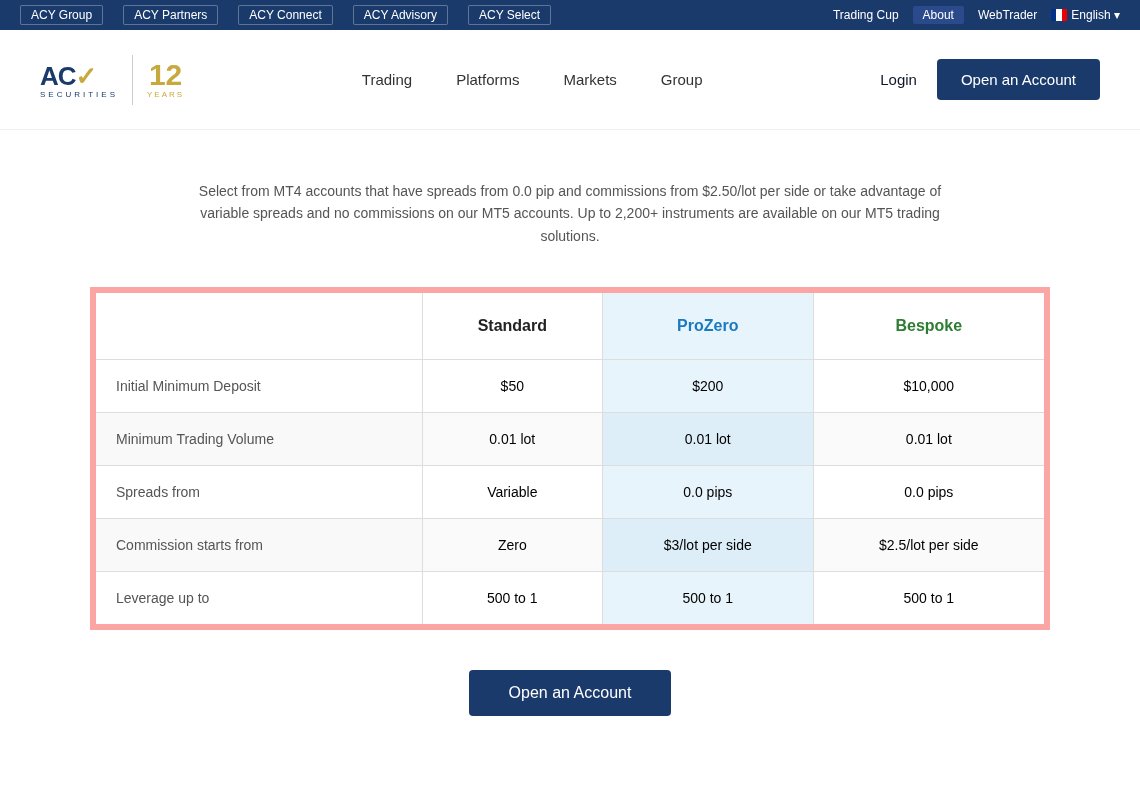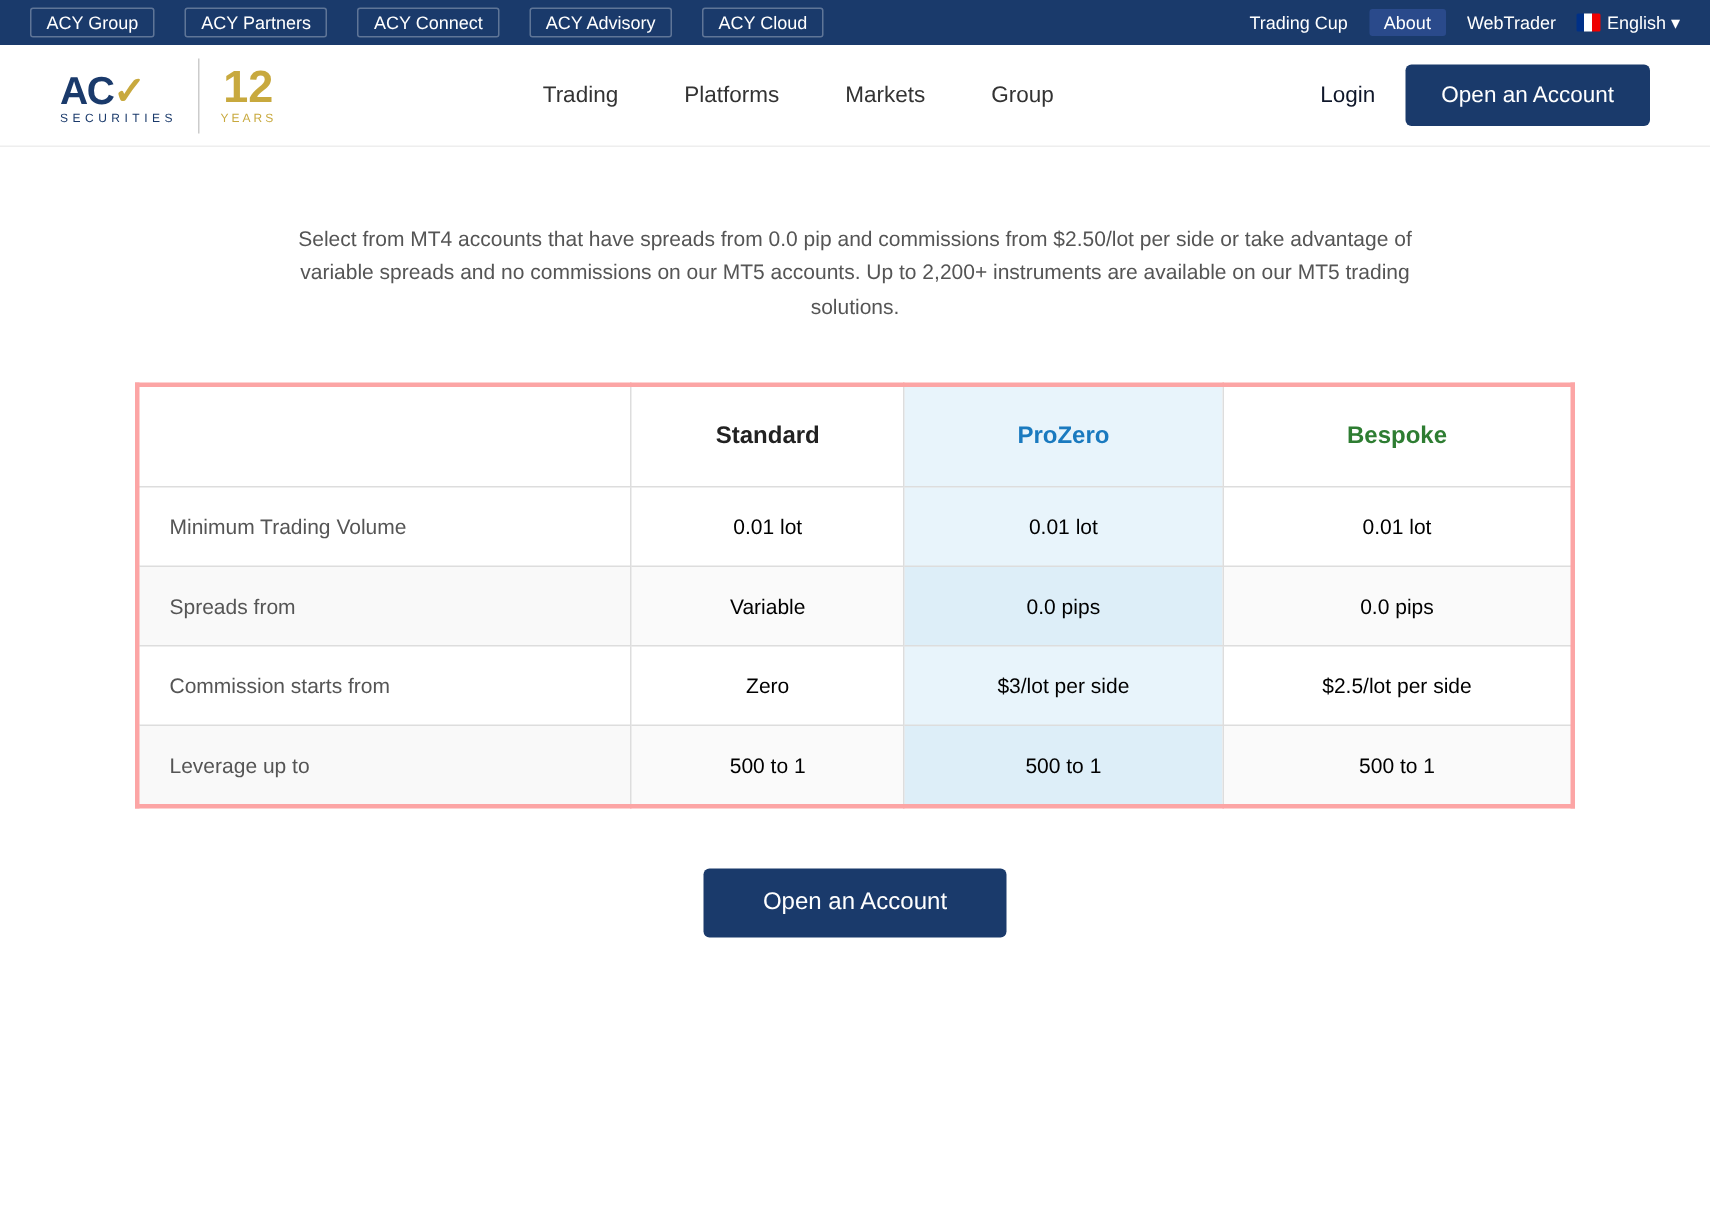--- a/index.html
+++ b/index.html
@@ -56,21 +56,21 @@
       border-radius: 1px;
       display: inline-block;
     }
 
     
     .header {
       display: flex;
       align-items: center;
       justify-content: space-between;
       padding: 0 40px;
-      height: 68px;
+      height: 100px;
       border-bottom: 1px solid #eee;
       background: #fff;
     }
     nav {
       display: flex;
       align-items: center;
       gap: 44px;
     }
     .nav-link {
       color: #333;
@@ -117,21 +117,21 @@
       margin: 0 auto 40px;
       line-height: 1.6;
     }
 
     
     .account-table {
       width: 100%;
       max-width: 960px;
       margin: 0 auto;
       border-collapse: collapse;
-      border: 3px solid #fca5a5;
+      border: 6px solid #fca5a5;
     }
     .account-table th, .account-table td {
       padding: 18px 20px;
       border: 1px solid #ddd;
       text-align: center;
       font-size: 14px;
     }
     .account-table thead th {
       font-size: 16px;
       font-weight: bold;
@@ -246,21 +246,21 @@
   </style>
 </head>
 <body>
 
 <div class="top-bar">
   <div class="top-bar-left">
     <button class="top-bar-btn">ACY Group</button>
     <button class="top-bar-btn">ACY Partners</button>
     <button class="top-bar-btn">ACY Connect</button>
     <button class="top-bar-btn">ACY Advisory</button>
-    <button class="top-bar-btn">ACY Cloud</button>
+    <button class="top-bar-btn">ACY Select</button>
   </div>
   <div class="top-bar-right">
     <button class="top-bar-btn">Trading Cup</button>
     <button class="top-bar-btn active">About</button>
     <button class="top-bar-btn">WebTrader</button>
     <button class="lang-btn">
       <span class="flag-icon"></span>
       <span>English ▾</span>
     </button>
   </div>
@@ -302,20 +302,26 @@
     <thead>
       <tr>
         <th style="border:none;background:#fff;"></th>
         <th class="standard-header">Standard</th>
         <th class="prozero-header">ProZero</th>
         <th class="bespoke-header">Bespoke</th>
       </tr>
     </thead>
     <tbody>
       <tr>
+        <td>Initial Minimum Deposit</td>
+        <td>$50</td>
+        <td class="prozero-col">$200</td>
+        <td>$10,000</td>
+      </tr>
+      <tr>
         <td>Minimum Trading Volume</td>
         <td>0.01 lot</td>
         <td class="prozero-col">0.01 lot</td>
         <td>0.01 lot</td>
       </tr>
       <tr>
         <td>Spreads from</td>
         <td>Variable</td>
         <td class="prozero-col">0.0 pips</td>
         <td>0.0 pips</td>

